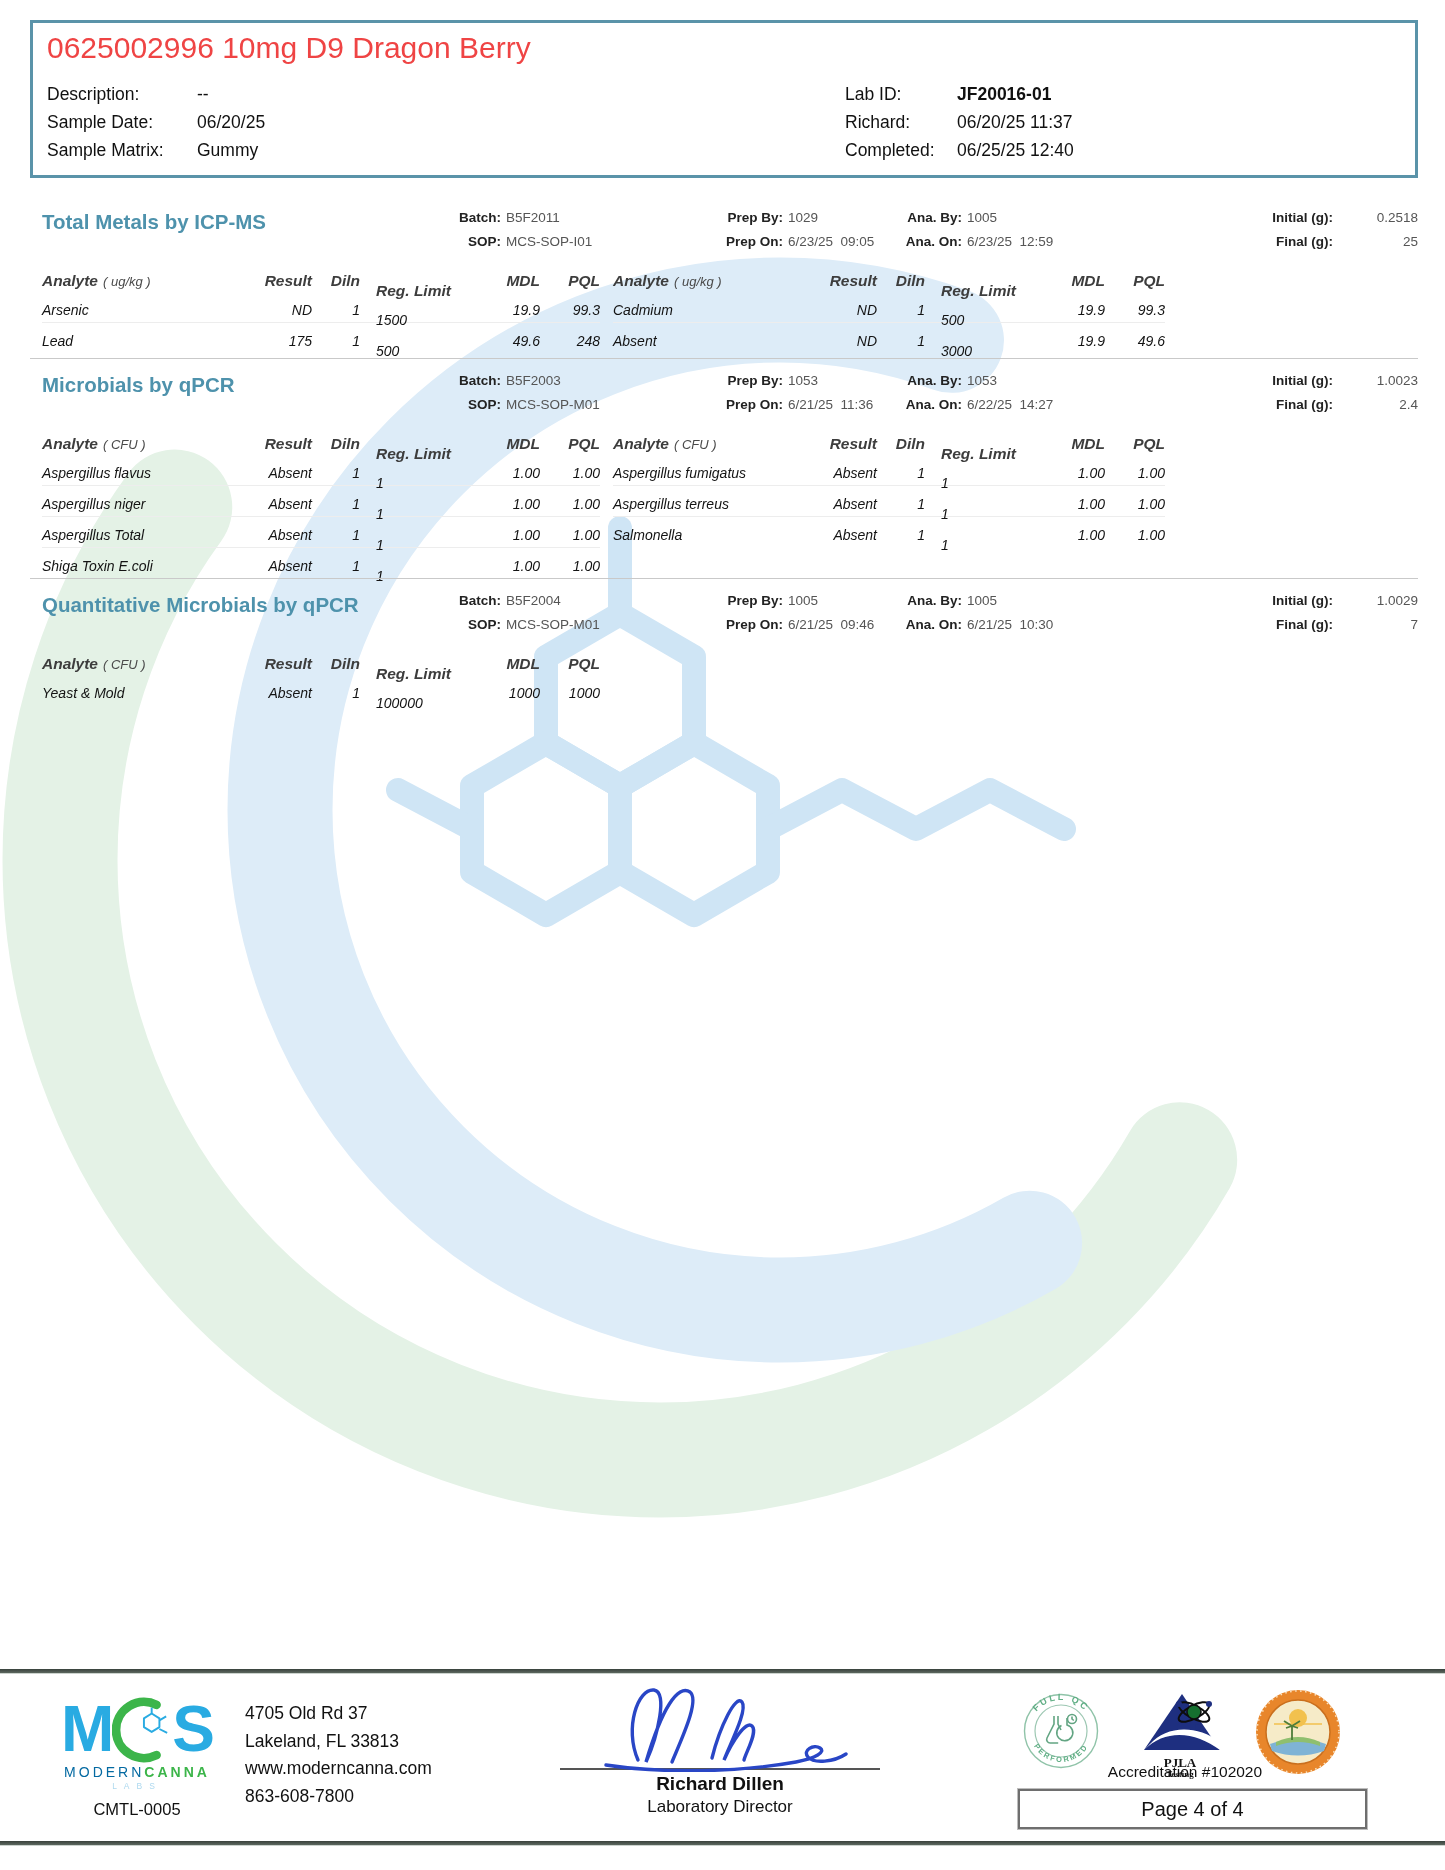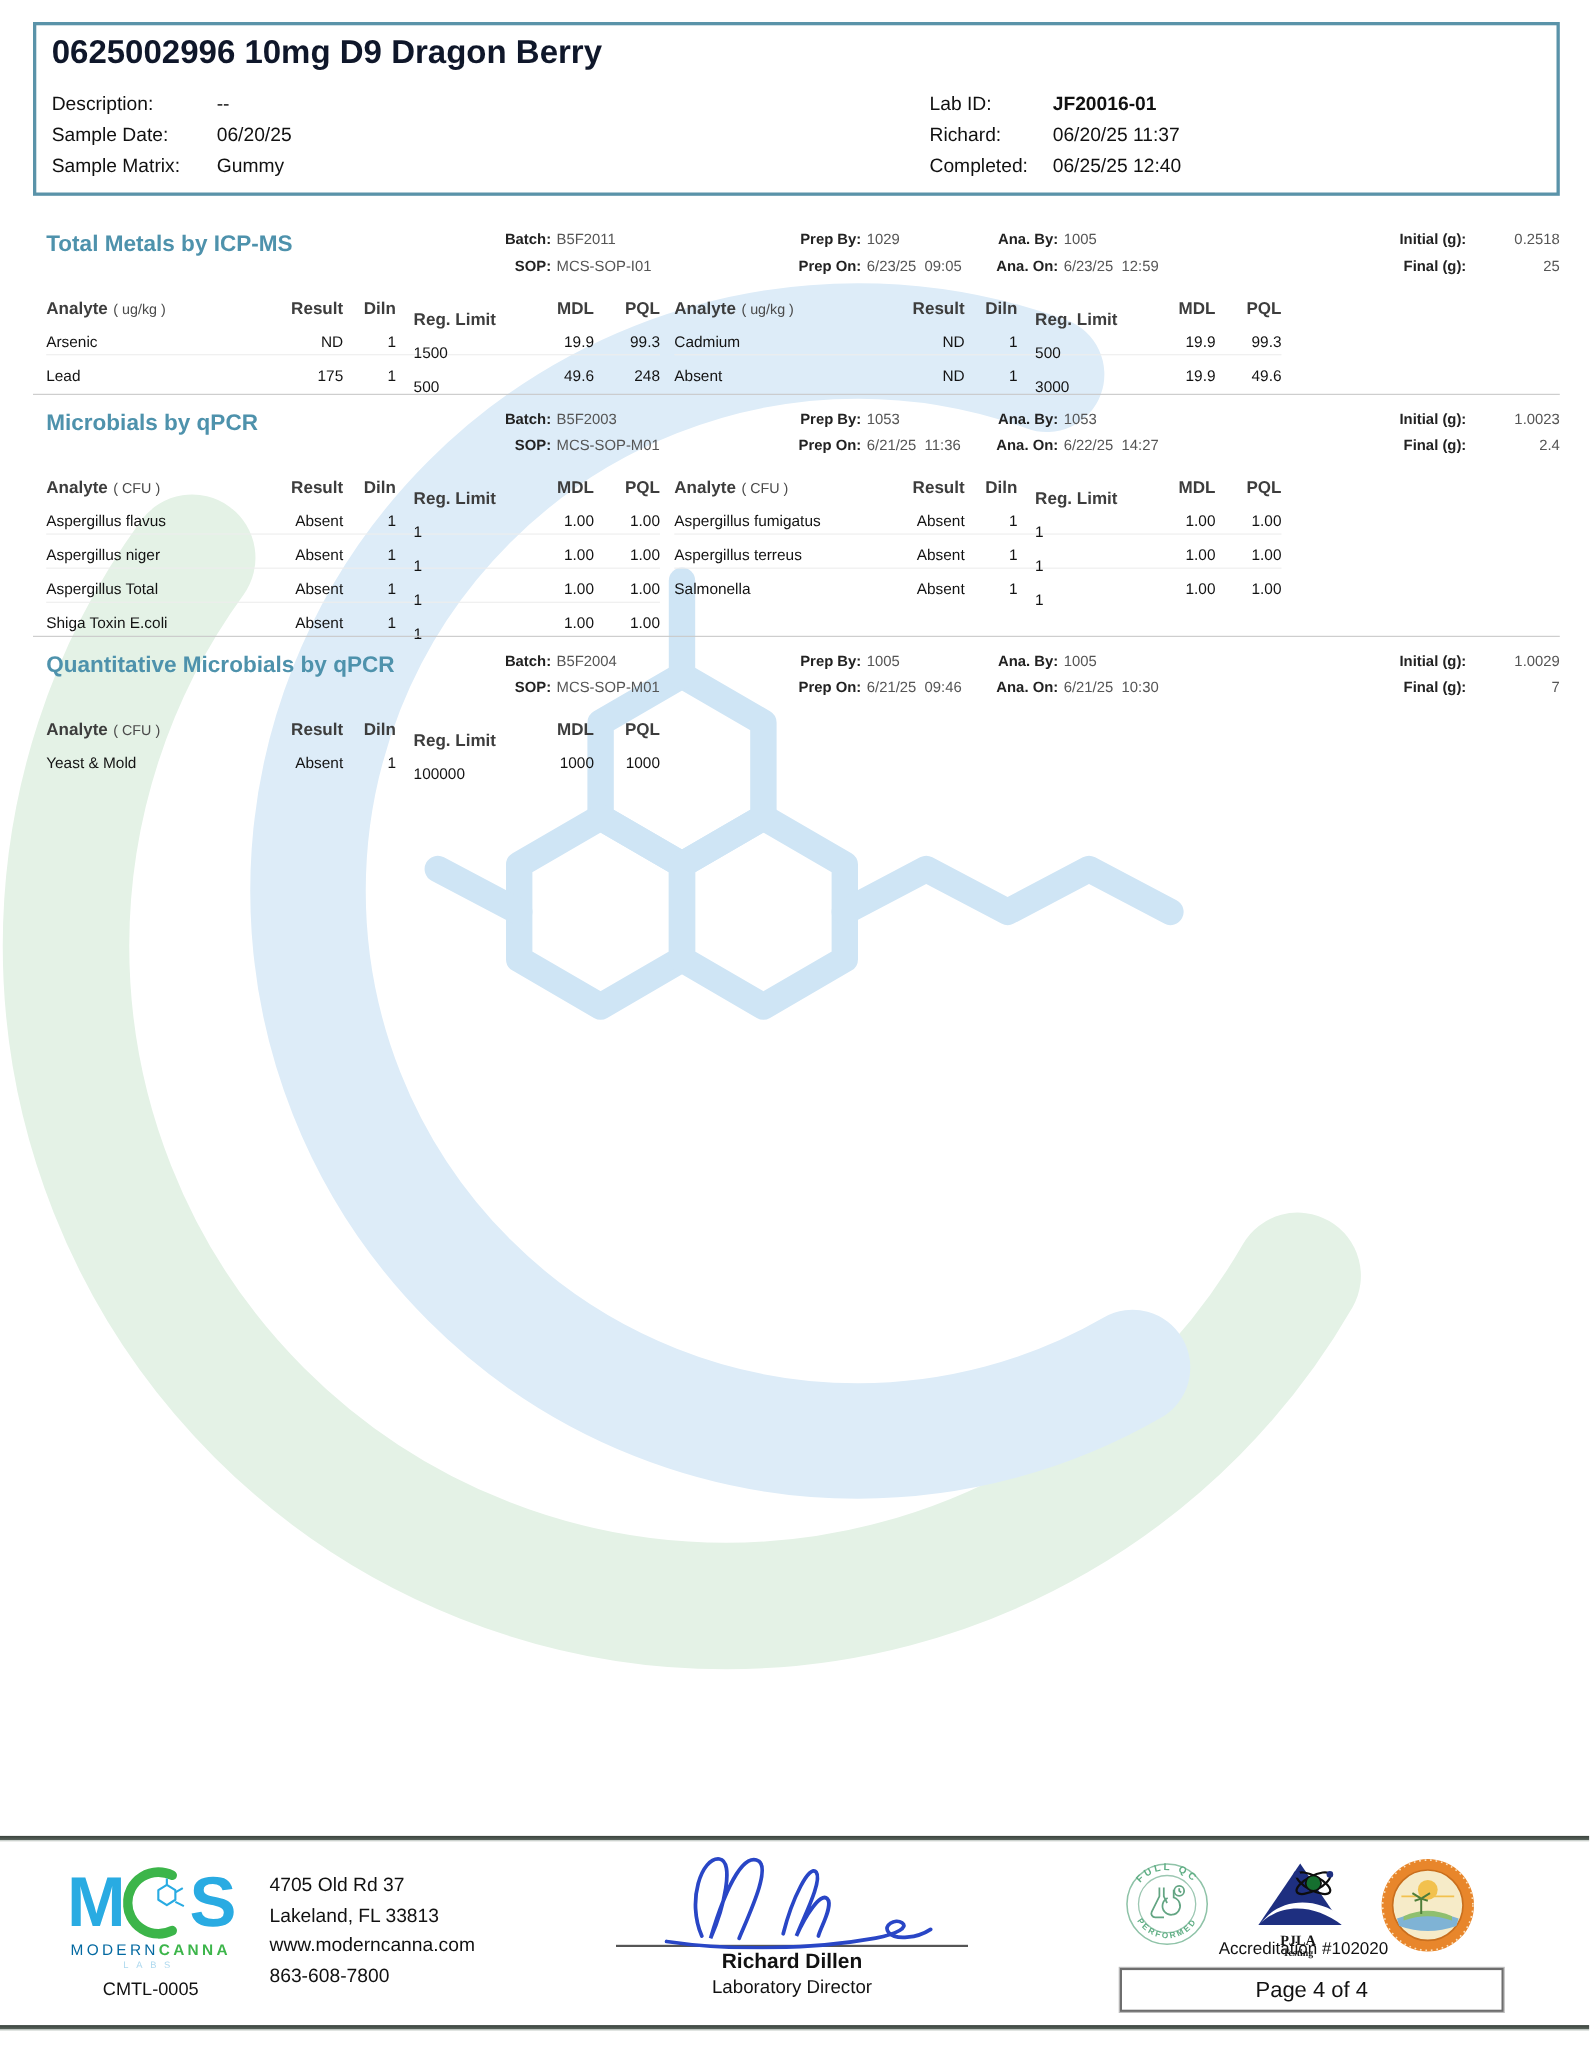--- a/index.html
+++ b/index.html
@@ -3,21 +3,21 @@
 <meta charset="utf-8">
 <style>
   html,body{margin:0;padding:0;background:#fff;}
   .page{position:relative;width:1445px;height:1870px;background:#fff;overflow:hidden;
         font-family:"Liberation Sans",sans-serif;color:#111;}
   .wm{position:absolute;left:0;top:0;z-index:0;}
   .content{position:absolute;left:0;top:0;width:100%;height:100%;z-index:1;}
 
   
   .hdr-box{position:absolute;left:30px;top:20px;width:1382px;height:152px;border:3px solid #5a93a9;background:transparent;}
-  .hdr-title{position:absolute;left:14px;top:8px;font-size:30px;font-weight:bold;color:#0f172a;}
+  .hdr-title{position:absolute;left:14px;top:8px;font-size:30px;font-weight:normal;color:#ef4444;}
   .hdr-fields{position:absolute;top:57px;font-size:17.5px;line-height:28px;}
   .hf-left{left:14px;}
   .hf-right{left:812px;}
   .hf-row{display:flex;}
   .hf-label{display:inline-block;color:#111;}
   .hf-left .hf-label{width:150px;}
   .hf-right .hf-label{width:112px;}
   .hf-value{color:#111;white-space:pre-wrap;}
   .hf-value.bold{font-weight:bold;}
 
@@ -29,21 +29,21 @@
   .meta{flex:1;display:grid;grid-template-columns:270px 185px 195px 1fr;padding-top:10px;
         font-size:13.5px;line-height:24px;}
   .pair{white-space:nowrap;}
   .ml{display:inline-block;font-weight:bold;color:#222;text-align:right;margin-right:5px;}
   .mc1 .ml{width:66px;} .mc2 .ml{width:78px;} .mc3 .ml{width:72px;}
   .mv{color:#555;white-space:pre-wrap;}
   .mc4 .pair{display:flex;}
   .mc4 .ml{flex:1;}
   .mc4 .mv{display:inline-block;width:80px;text-align:right;}
 
-  .tables{display:grid;grid-template-columns:558px 552px;column-gap:13px;margin:8px 0 0 12px;}
+  .tables{display:grid;grid-template-columns:558px 552px;column-gap:13px;margin:8px 0 0 12px;font-style:italic;}
   .row{display:grid;grid-template-columns:1fr 85px 48px 100px 80px 60px;align-items:center;}
   .thead{height:30px;font-size:15.5px;font-weight:bold;color:#3d3d3d;}
   .drow{height:30px;font-size:14px;color:#131313;border-bottom:1px solid #ededed;}
   .drow:last-child{border-bottom:none;}
   .c{display:block;}
   .c.r,.c.d,.c.m,.c.p{text-align:right;}
   .c.g{text-align:left;padding-left:16px;margin-top:20px;}
   .hu{font-weight:normal;font-size:13px;color:#4a4a4a;margin-left:5px;}
 
   

